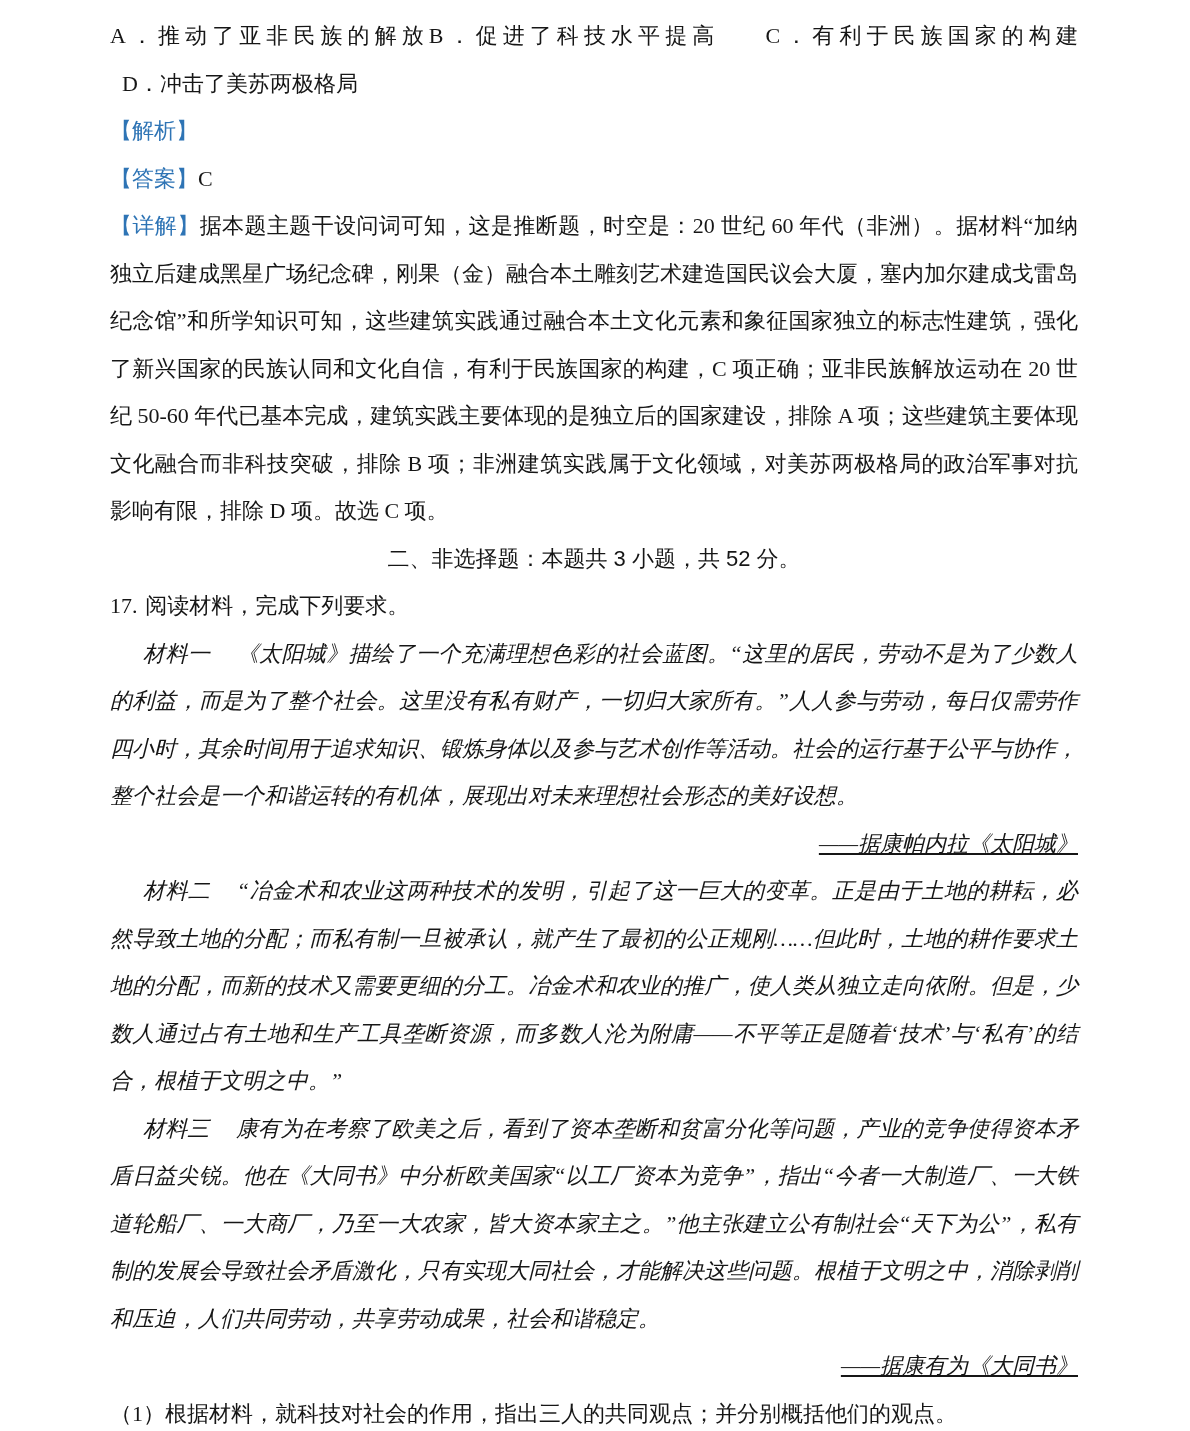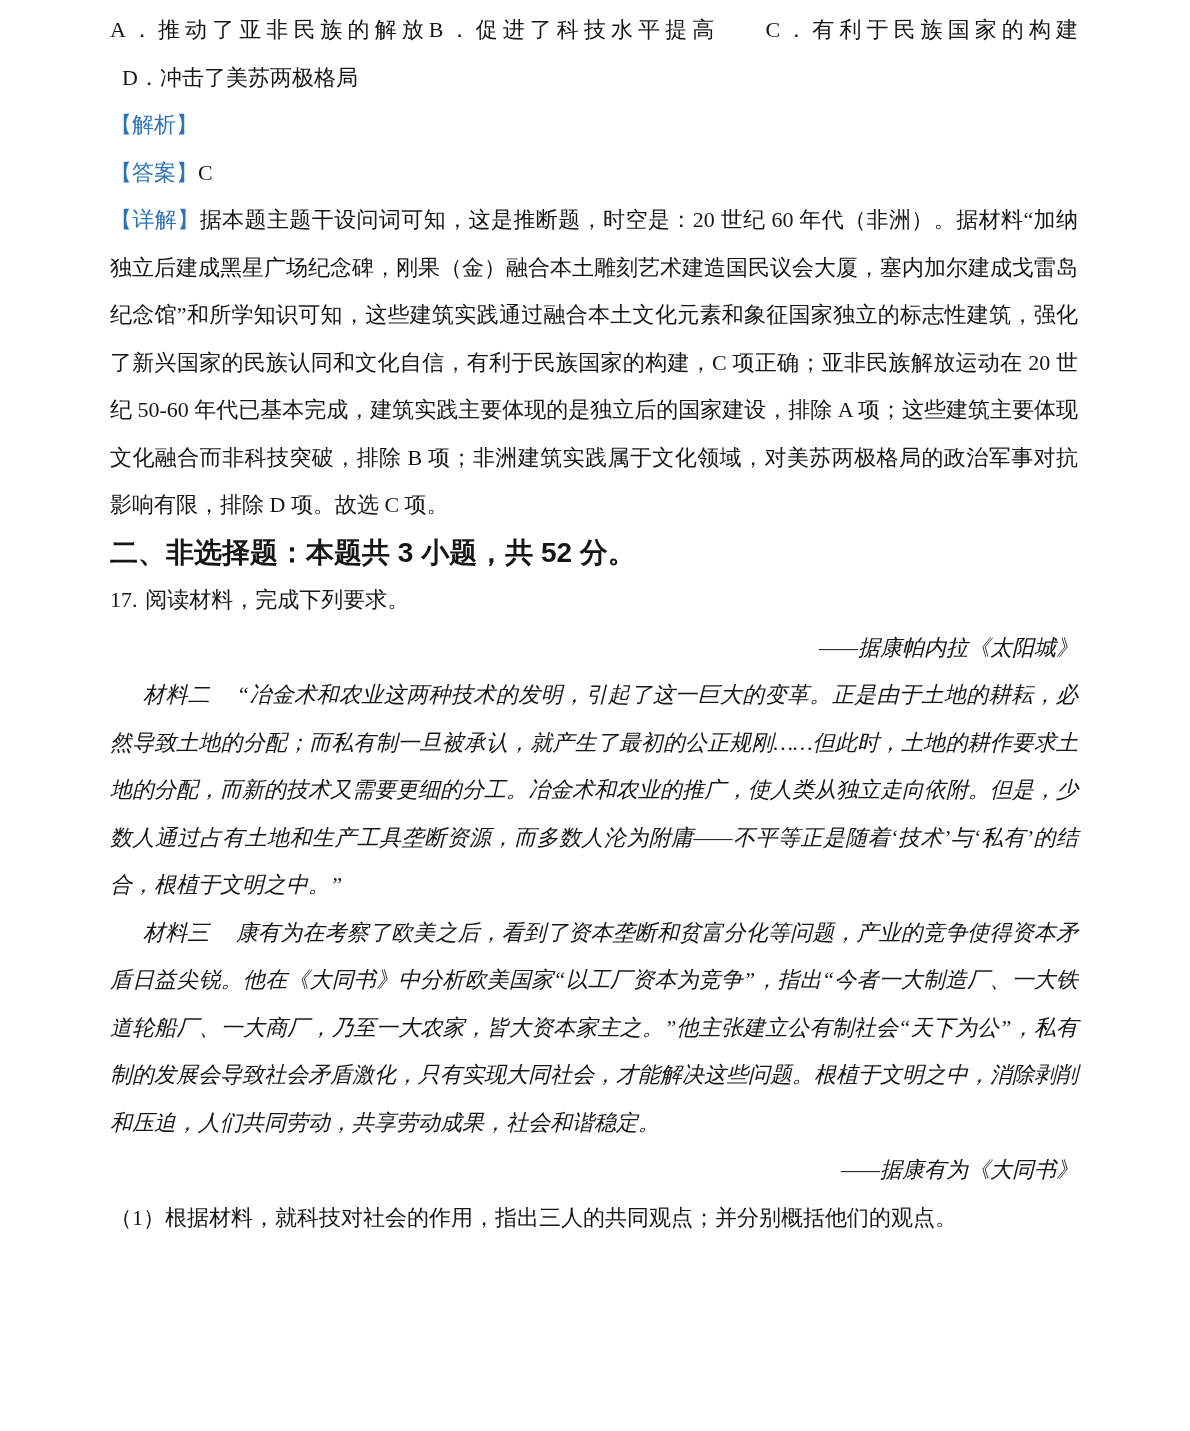--- a/index.html
+++ b/index.html
@@ -2,38 +2,38 @@
 <html><head>
 <meta charset="utf-8">
 <style>
   html,body{margin:0;padding:0;background:#ffffff;}
   .page{
     position:relative;
     width:1190px;
     height:1431px;
     box-sizing:border-box;
     background:#ffffff;
-    padding:6px 112px 0 110px;
+    padding:12px 112px 0 110px;
     overflow:hidden;
     font-family:"Liberation Serif","DejaVu Serif",serif;
     font-size:22px;
     line-height:47.5px;
     color:#161616;
   }
   p{margin:0;padding:0;text-align:justify;}
   .blue{color:#2E74B5;}
   .heading{
     font-family:"Liberation Sans","DejaVu Sans",sans-serif;
-    font-weight:bold;
-    font-size:28px;
-    text-align:left;
+    font-weight:normal;
+    font-size:22px;
+    text-align:center;
   }
   .material{font-style:italic;text-indent:1.5em;}
   .mat-title{margin-right:1.2em;}
-  .source{text-align:right;font-style:italic;}
+  .source{text-align:right;font-style:italic;text-decoration:underline;}
   .opt{white-space:nowrap;}
   .opt-c{margin-left:2.1em;}
   .opt-d{margin-left:0.55em;}
   .qnum{margin-right:0.35em;}
 </style>
 </head>
 <body>
 
 <div class="page">
 
@@ -52,20 +52,23 @@
   <p>
     <span class="blue">【详解】</span><span>据本题主题干设问词可知，这是推断题，时空是：20 世纪 60 年代（非洲）。据材料“加纳独立后建成黑星广场纪念碑，刚果（金）融合本土雕刻艺术建造国民议会大厦，塞内加尔建成戈雷岛纪念馆”和所学知识可知，这些建筑实践通过融合本土文化元素和象征国家独立的标志性建筑，强化了新兴国家的民族认同和文化自信，有利于民族国家的构建，C 项正确；亚非民族解放运动在 20 世纪 50-60 年代已基本完成，建筑实践主要体现的是独立后的国家建设，排除 A 项；这些建筑主要体现文化融合而非科技突破，排除 B 项；非洲建筑实践属于文化领域，对美苏两极格局的政治军事对抗影响有限，排除 D 项。故选 C 项。</span>
   </p>
 
   <p class="heading">二、非选择题：本题共 3 小题，共 52 分。</p>
 
   <p>
     <span class="qnum">17.</span><span>阅读材料，完成下列要求。</span>
   </p>
 
+  <p class="material">
+    <span class="mat-title">材料一</span><span>《太阳城》描绘了一个充满理想色彩的社会蓝图。“这里的居民，劳动不是为了少数人的利益，而是为了整个社会。这里没有私有财产，一切归大家所有。”人人参与劳动，每日仅需劳作四小时，其余时间用于追求知识、锻炼身体以及参与艺术创作等活动。社会的运行基于公平与协作，整个社会是一个和谐运转的有机体，展现出对未来理想社会形态的美好设想。</span>
+  </p>
   <p class="source">——据康帕内拉《太阳城》</p>
 
   <p class="material">
     <span class="mat-title">材料二</span><span>“冶金术和农业这两种技术的发明，引起了这一巨大的变革。正是由于土地的耕耘，必然导致土地的分配；而私有制一旦被承认，就产生了最初的公正规刚……但此时，土地的耕作要求土地的分配，而新的技术又需要更细的分工。冶金术和农业的推广，使人类从独立走向依附。但是，少数人通过占有土地和生产工具垄断资源，而多数人沦为附庸——不平等正是随着‘技术’与‘私有’的结合，根植于文明之中。”</span>
   </p>
 
   <p class="material">
     <span class="mat-title">材料三</span><span>康有为在考察了欧美之后，看到了资本垄断和贫富分化等问题，产业的竞争使得资本矛盾日益尖锐。他在《大同书》中分析欧美国家“以工厂资本为竞争”，指出“今者一大制造厂、一大铁道轮船厂、一大商厂，乃至一大农家，皆大资本家主之。”他主张建立公有制社会“天下为公”，私有制的发展会导致社会矛盾激化，只有实现大同社会，才能解决这些问题。根植于文明之中，消除剥削和压迫，人们共同劳动，共享劳动成果，社会和谐稳定。</span>
   </p>
   <p class="source">——据康有为《大同书》</p>

